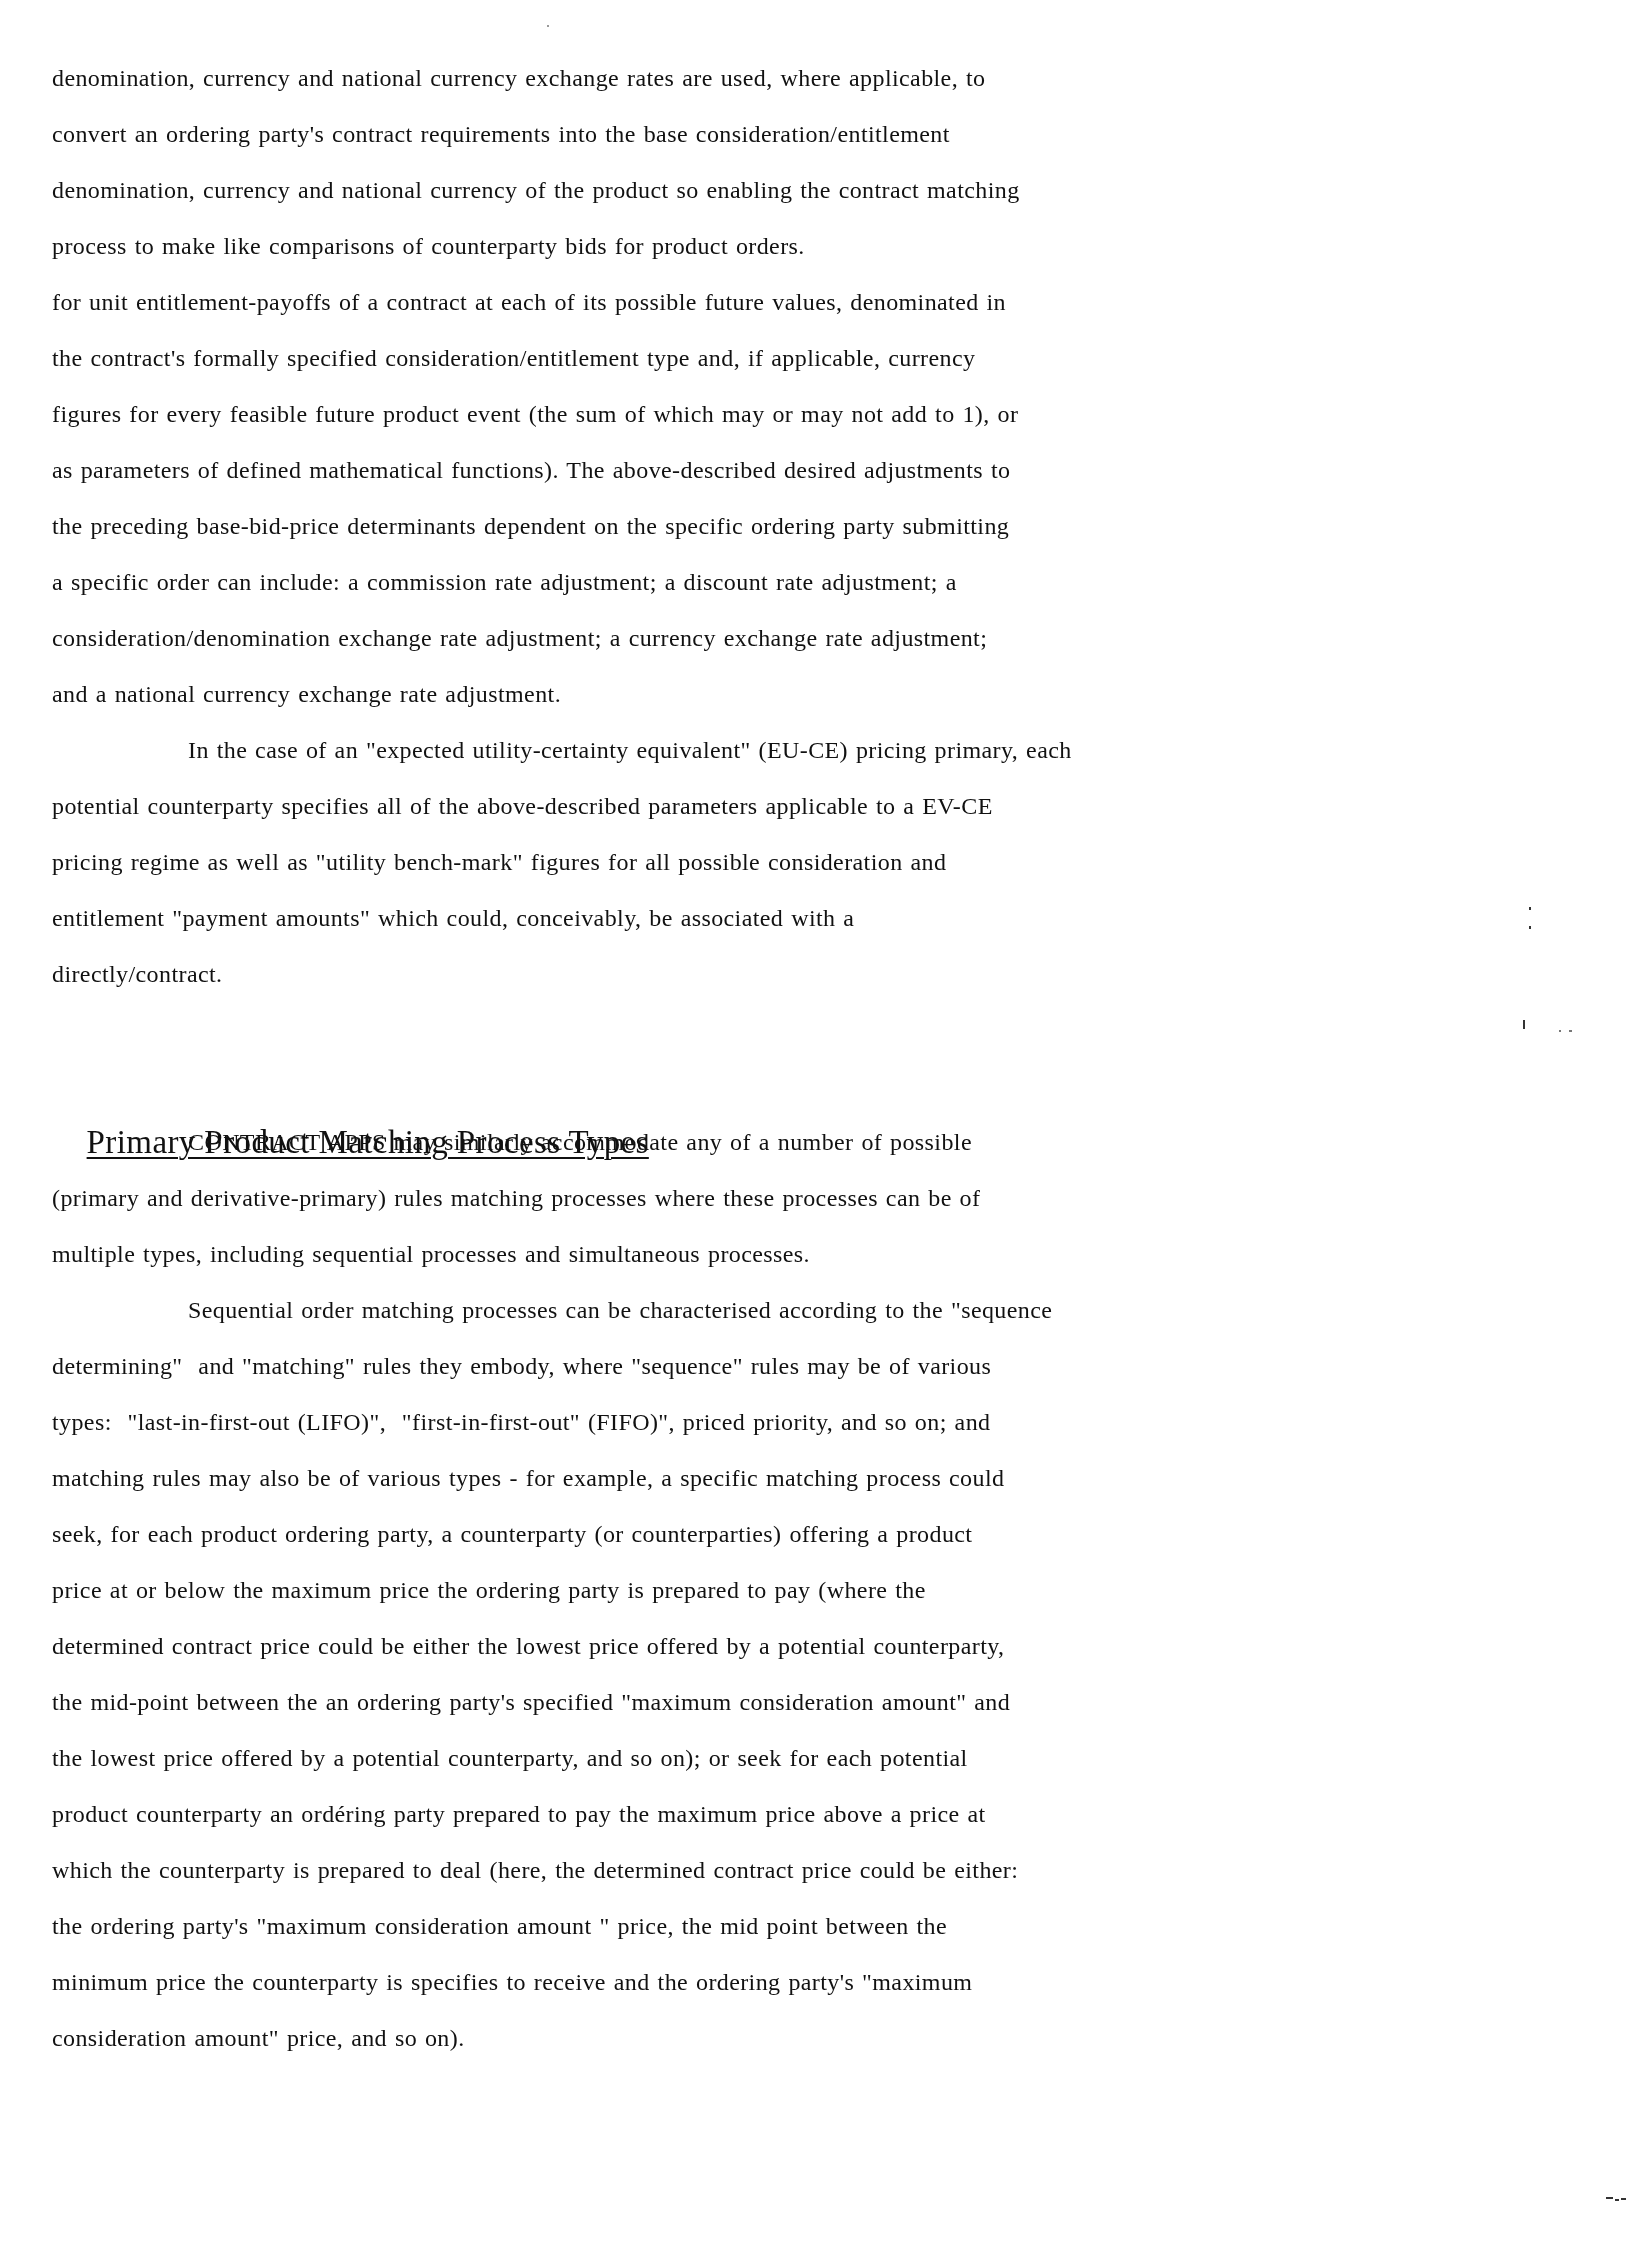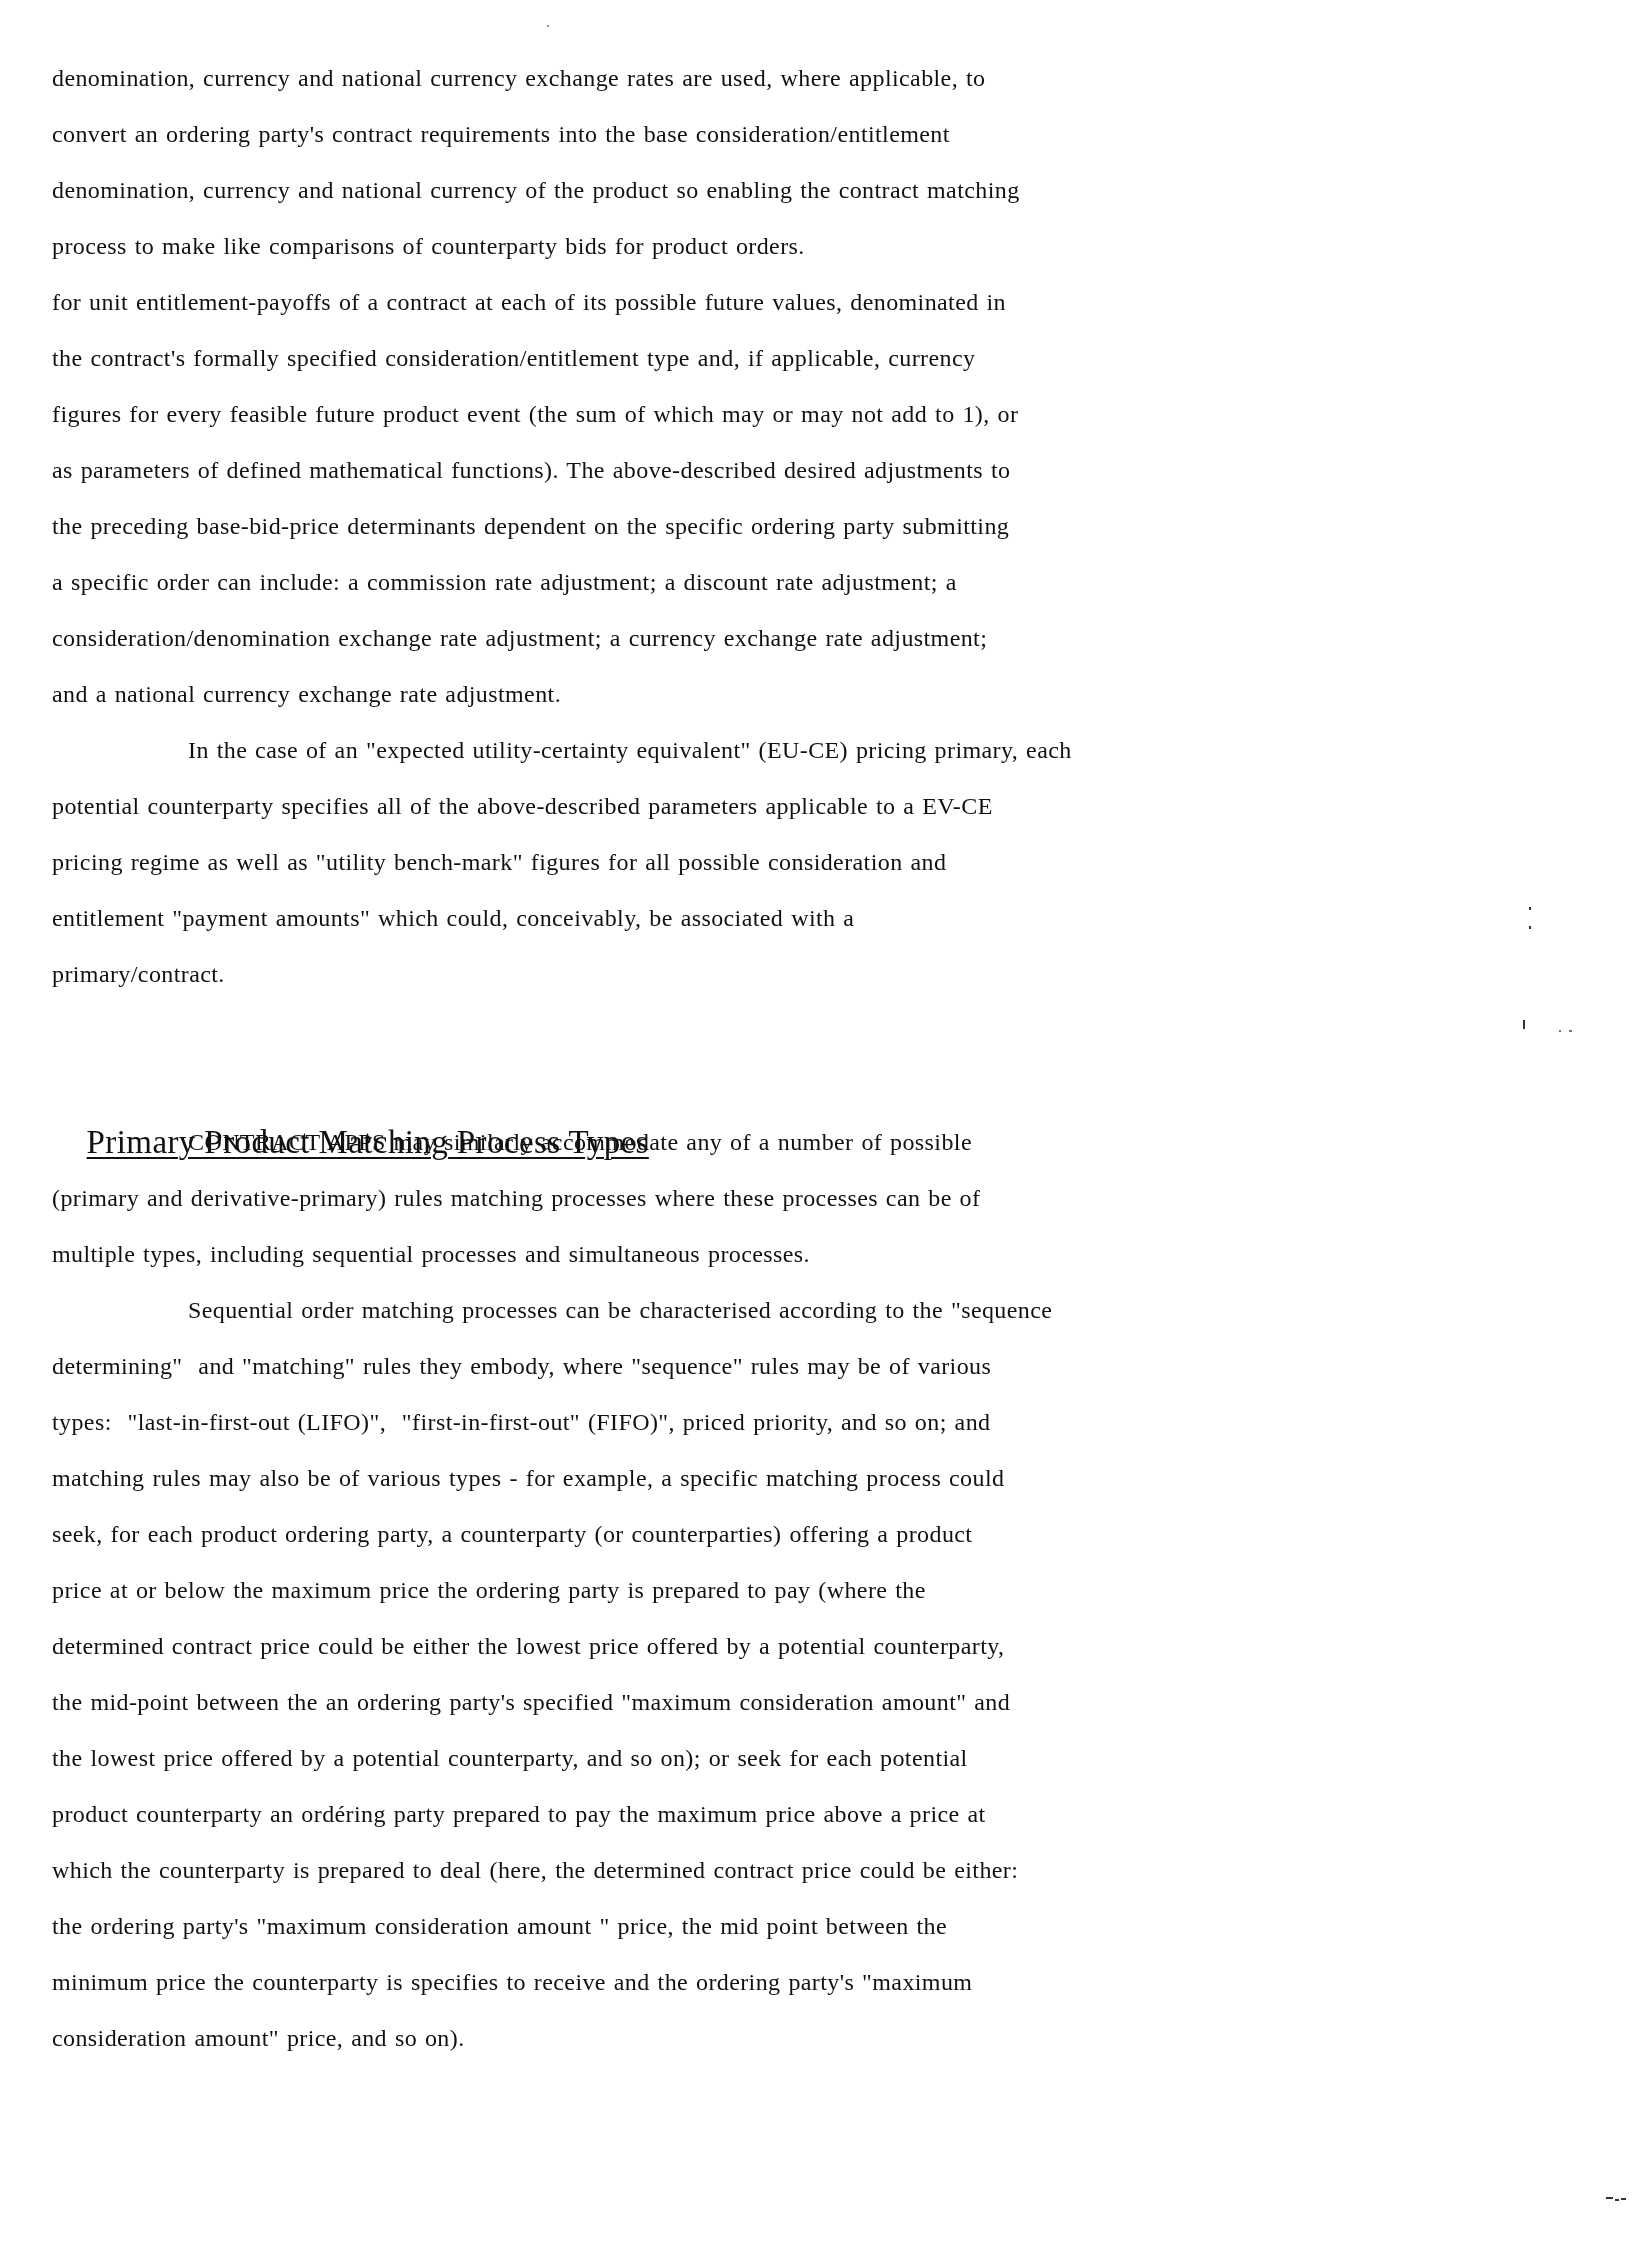--- a/index.html
+++ b/index.html
@@ -74,21 +74,21 @@
     <div class="line">a specific order can include: a commission rate adjustment; a discount rate adjustment; a</div>
     <div class="line">consideration/denomination exchange rate adjustment; a currency exchange rate adjustment;</div>
     <div class="line">and a national currency exchange rate adjustment.</div>
   </div>
 
   <div>
     <div class="line indent">In the case of an "expected utility-certainty equivalent" (EU-CE) pricing primary, each</div>
     <div class="line">potential counterparty specifies all of the above-described parameters applicable to a EV-CE</div>
     <div class="line">pricing regime as well as "utility bench-mark" figures for all possible consideration and</div>
     <div class="line">entitlement "payment amounts" which could, conceivably, be associated with a</div>
-    <div class="line">primary/contract.</div>
+    <div class="line">directly/contract.</div>
   </div>
 
   <div class="blank"></div>
 
   <div class="heading">
     <span>Primary Product Matching Process Types</span>
   </div>
 
   <div>
     <div class="line indent">CONTRACT APPS may similarly accommodate any of a number of possible</div>

